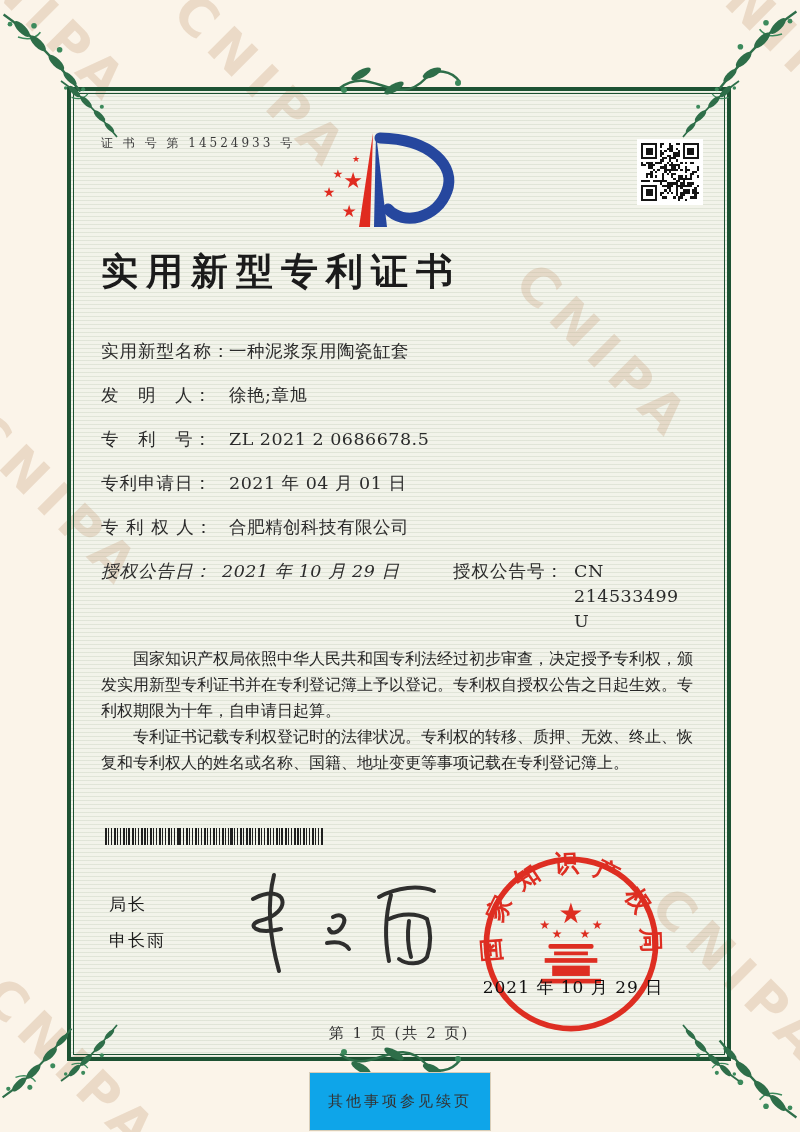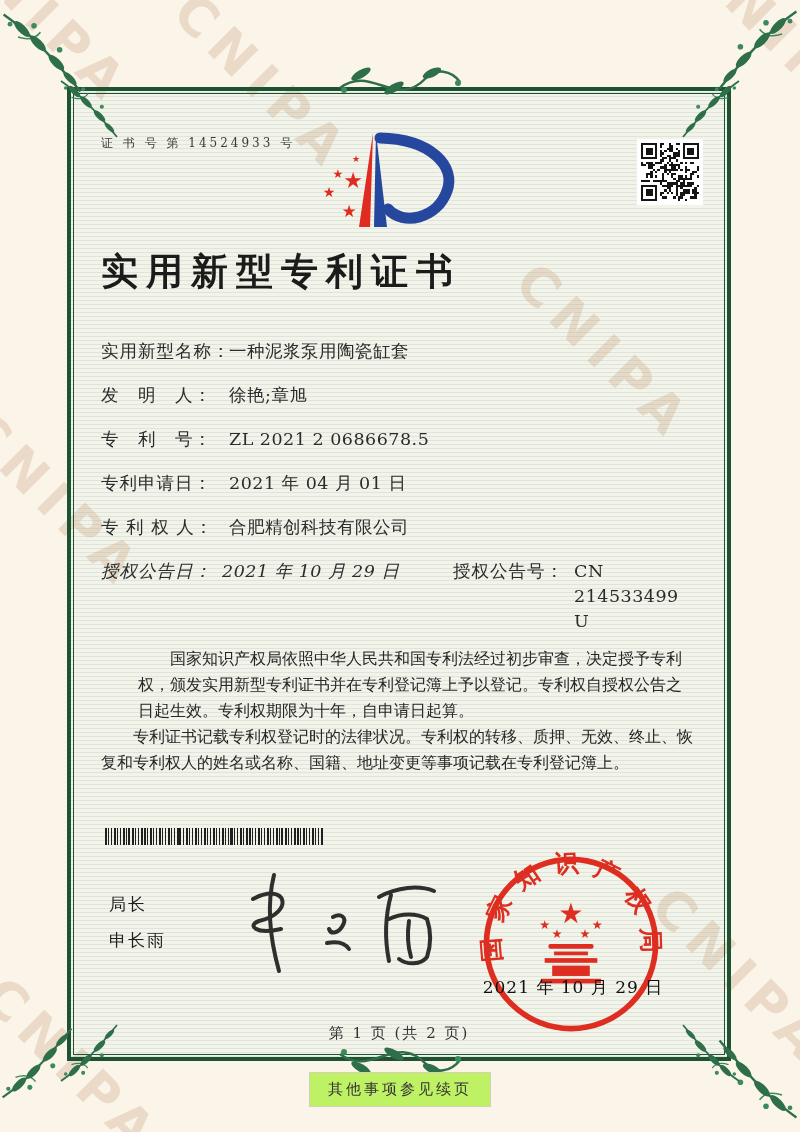--- a/index.html
+++ b/index.html
@@ -52,21 +52,21 @@
   .fields{margin-top:42px;font-size:17.5px;}
   .field{display:flex;margin-bottom:19px;line-height:25px;}
   .flabel{white-space:pre;width:128px;flex:0 0 auto;letter-spacing:1px;}
   .fvalue{letter-spacing:.5px;}
   .field-address .fvalue{max-width:478px;}
   .grant-row{display:flex;font-size:17.5px;line-height:25px;margin-bottom:0;}
   .grant-row .pair{display:flex;}
   .grant-row .pair1{width:352px;flex:0 0 auto;font-style:italic;}
   .grant-row .flabel{width:auto;margin-right:10px;}
   .body-par p{margin:0;text-indent:2em;font-size:16px;line-height:26px;color:#262626;}
-  .body-par p:first-child{margin-top:12px;margin-left:37px;}
+  .body-par p:first-child{margin-top:12px;}
   .barcode{
     margin:52px 0 0 4px;width:218px;height:17px;
     background-image:
       repeating-linear-gradient(90deg,#1f1f1f 0 1px,transparent 1px 3px),
       repeating-linear-gradient(90deg,#1f1f1f 0 2px,transparent 2px 9px),
       repeating-linear-gradient(90deg,transparent 0 6px,#1f1f1f 6px 7px,transparent 7px 17px);
   }
   .sig-block{position:relative;height:112px;margin-top:34px;}
   .sig-title,.sig-name{
     position:absolute;left:8px;font-size:17px;letter-spacing:2px;color:#1e1e1e;
@@ -78,21 +78,21 @@
   .page-indicator{position:absolute;left:0;right:0;bottom:14px;text-align:center;font-size:15px;letter-spacing:2px;color:#333;}
   
   .seal{position:absolute;left:477px;top:850px;width:188px;height:188px;z-index:5;opacity:.95;}
   .seal-date{
     position:absolute;left:478px;top:976px;width:190px;z-index:6;
     text-align:center;font-size:17px;letter-spacing:1px;color:#101010;
   }
   
   .note-box{
     position:absolute;left:50%;transform:translateX(-50%);top:1072px;z-index:4;
-    background:#bef264;border:1px solid #d8cdb8;padding:7px 18px;
+    background:#0ea5e9;border:1px solid #d8cdb8;padding:19px 18px;
     font-size:15px;letter-spacing:3px;color:#333;white-space:nowrap;
   }
 </style>
 </head>
 <body>
 
 <svg width="0" height="0" style="position:absolute" aria-hidden="true">
   <defs>
     <symbol id="sprig" viewBox="0 0 120 120">
       <path d="M12,12 C45,35 70,62 108,108" stroke="#2e6e49" stroke-width="3" fill="none"></path>

